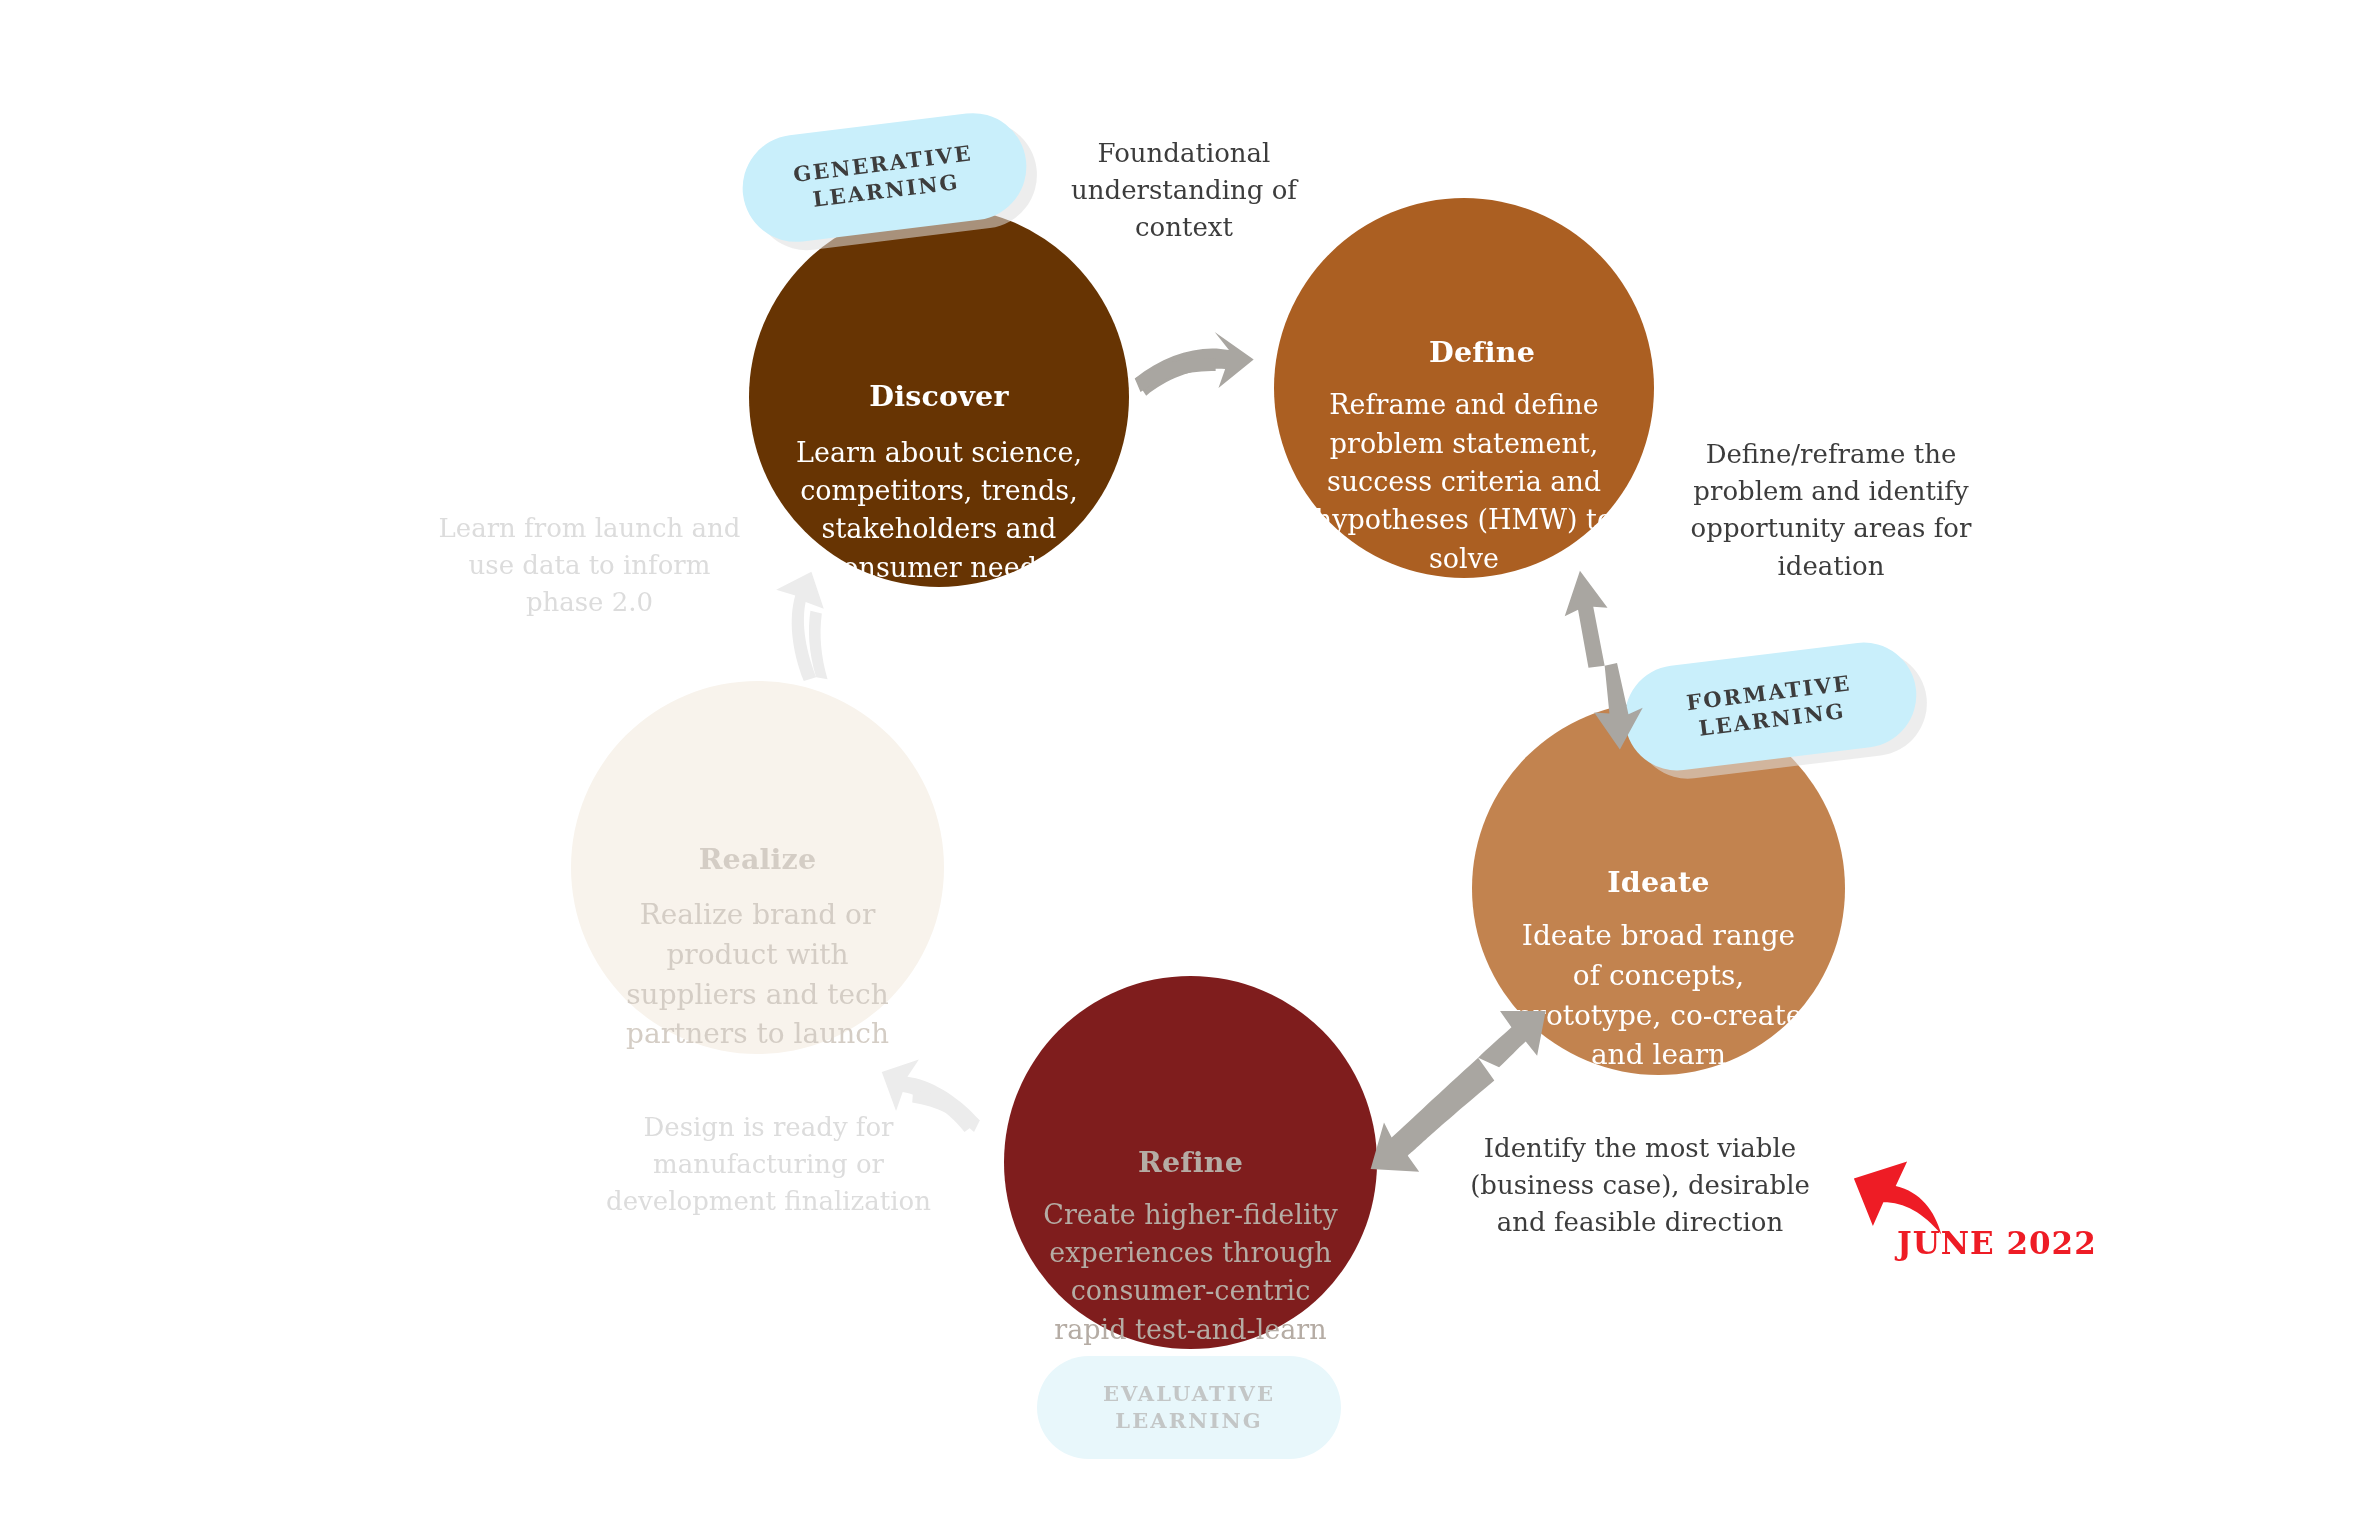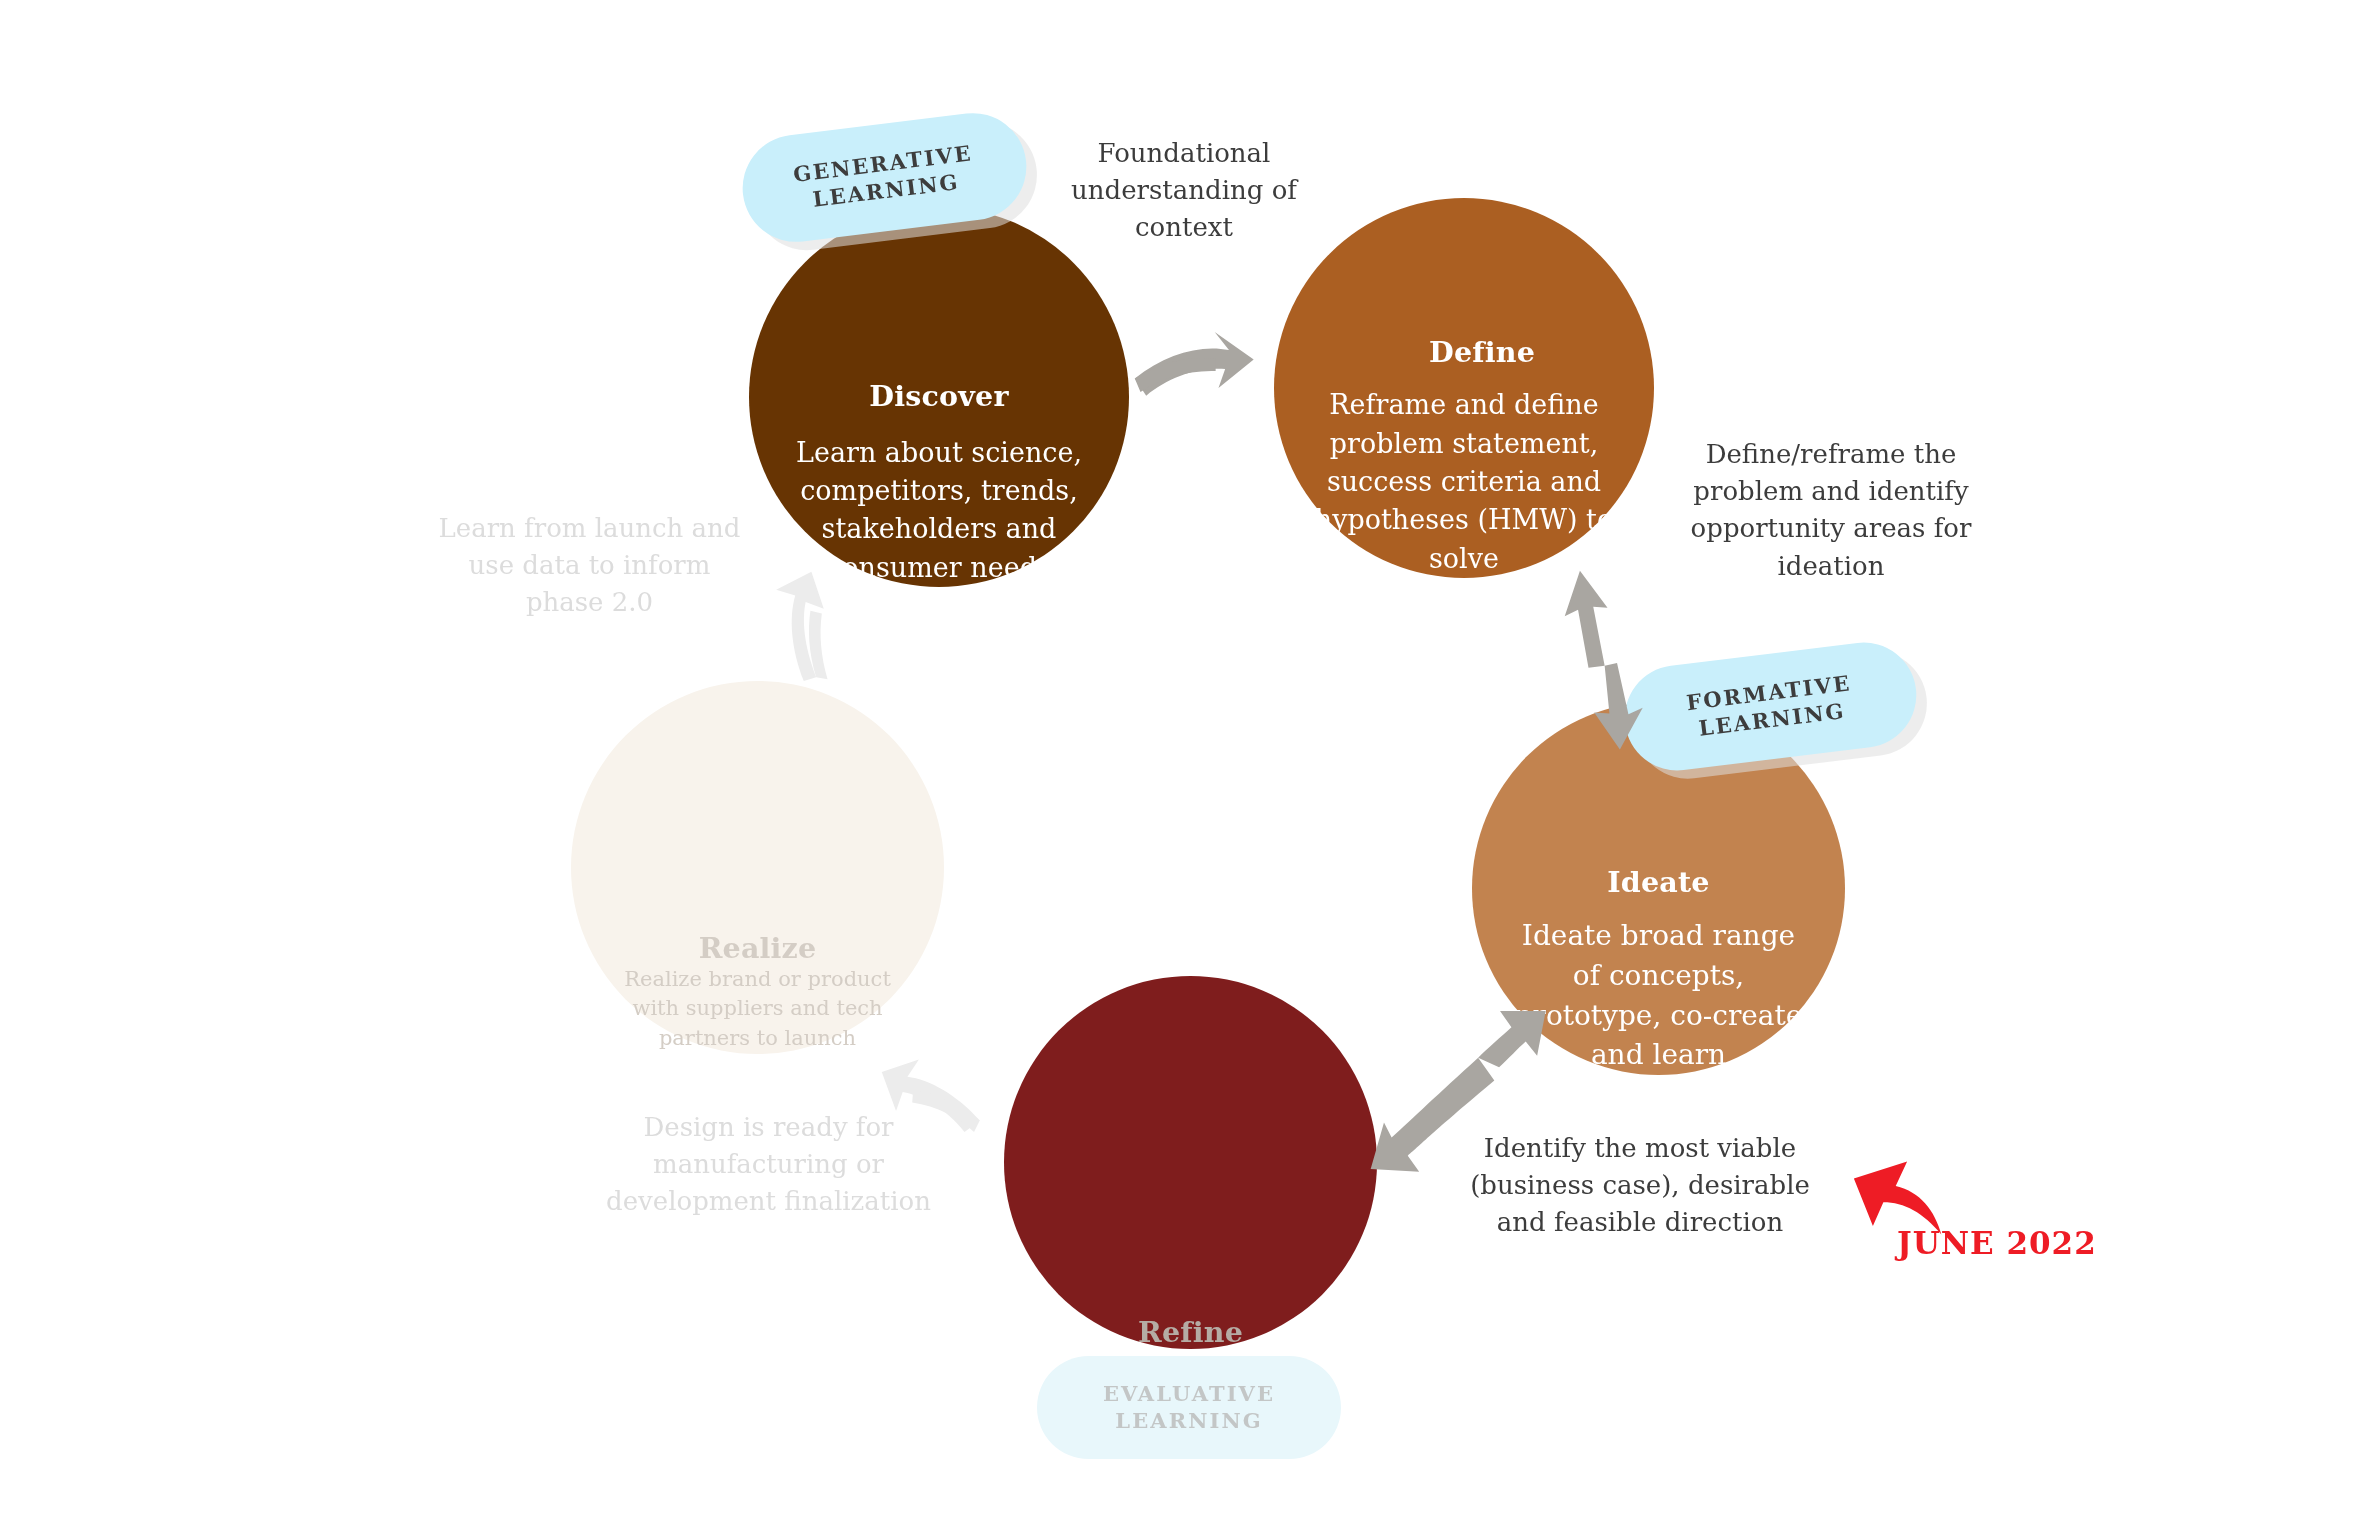--- a/index.html
+++ b/index.html
@@ -88,21 +88,21 @@
   
   #node-realize {
     left: 571px; top: 681px;
     width: 373px; height: 373px;
     background: #f8f3ec;
     color: #d4cdc5;
     z-index: 5;
     padding-top: 42px;
   }
   #node-realize .node-title { font-size: 28.5px; }
-  #node-realize .node-body  { font-size: 21px; width: 314px; }
+  #node-realize .node-body  { font-size: 28px; margin-top: 19px; width: 314px; }
 
   
   .pill {
     position: absolute;
     border-radius: 67px;
     display: flex;
     align-items: center;
     justify-content: center;
     text-align: center;
     font-family: "DejaVu Serif", "Liberation Serif", serif;
@@ -231,20 +231,21 @@
     <div class="node-body">Reframe and define problem statement, success criteria and hypotheses (HMW) to solve</div>
   </div>
 
   <div class="node" id="node-ideate">
     <div class="node-title">Ideate</div>
     <div class="node-body">Ideate broad range of concepts, prototype, co-create and learn</div>
   </div>
 
   <div class="node" id="node-refine">
     <div class="node-title">Refine</div>
+    <div class="node-body">Create higher-fidelity experiences through consumer-centric rapid test-and-learn</div>
   </div>
 
   <div class="node" id="node-realize">
     <div class="node-title">Realize</div>
     <div class="node-body">Realize brand or product with suppliers and tech partners to launch</div>
   </div>
 
   <div class="pill" id="pill-generative">
     <div>
       <div>GENERATIVE</div>

